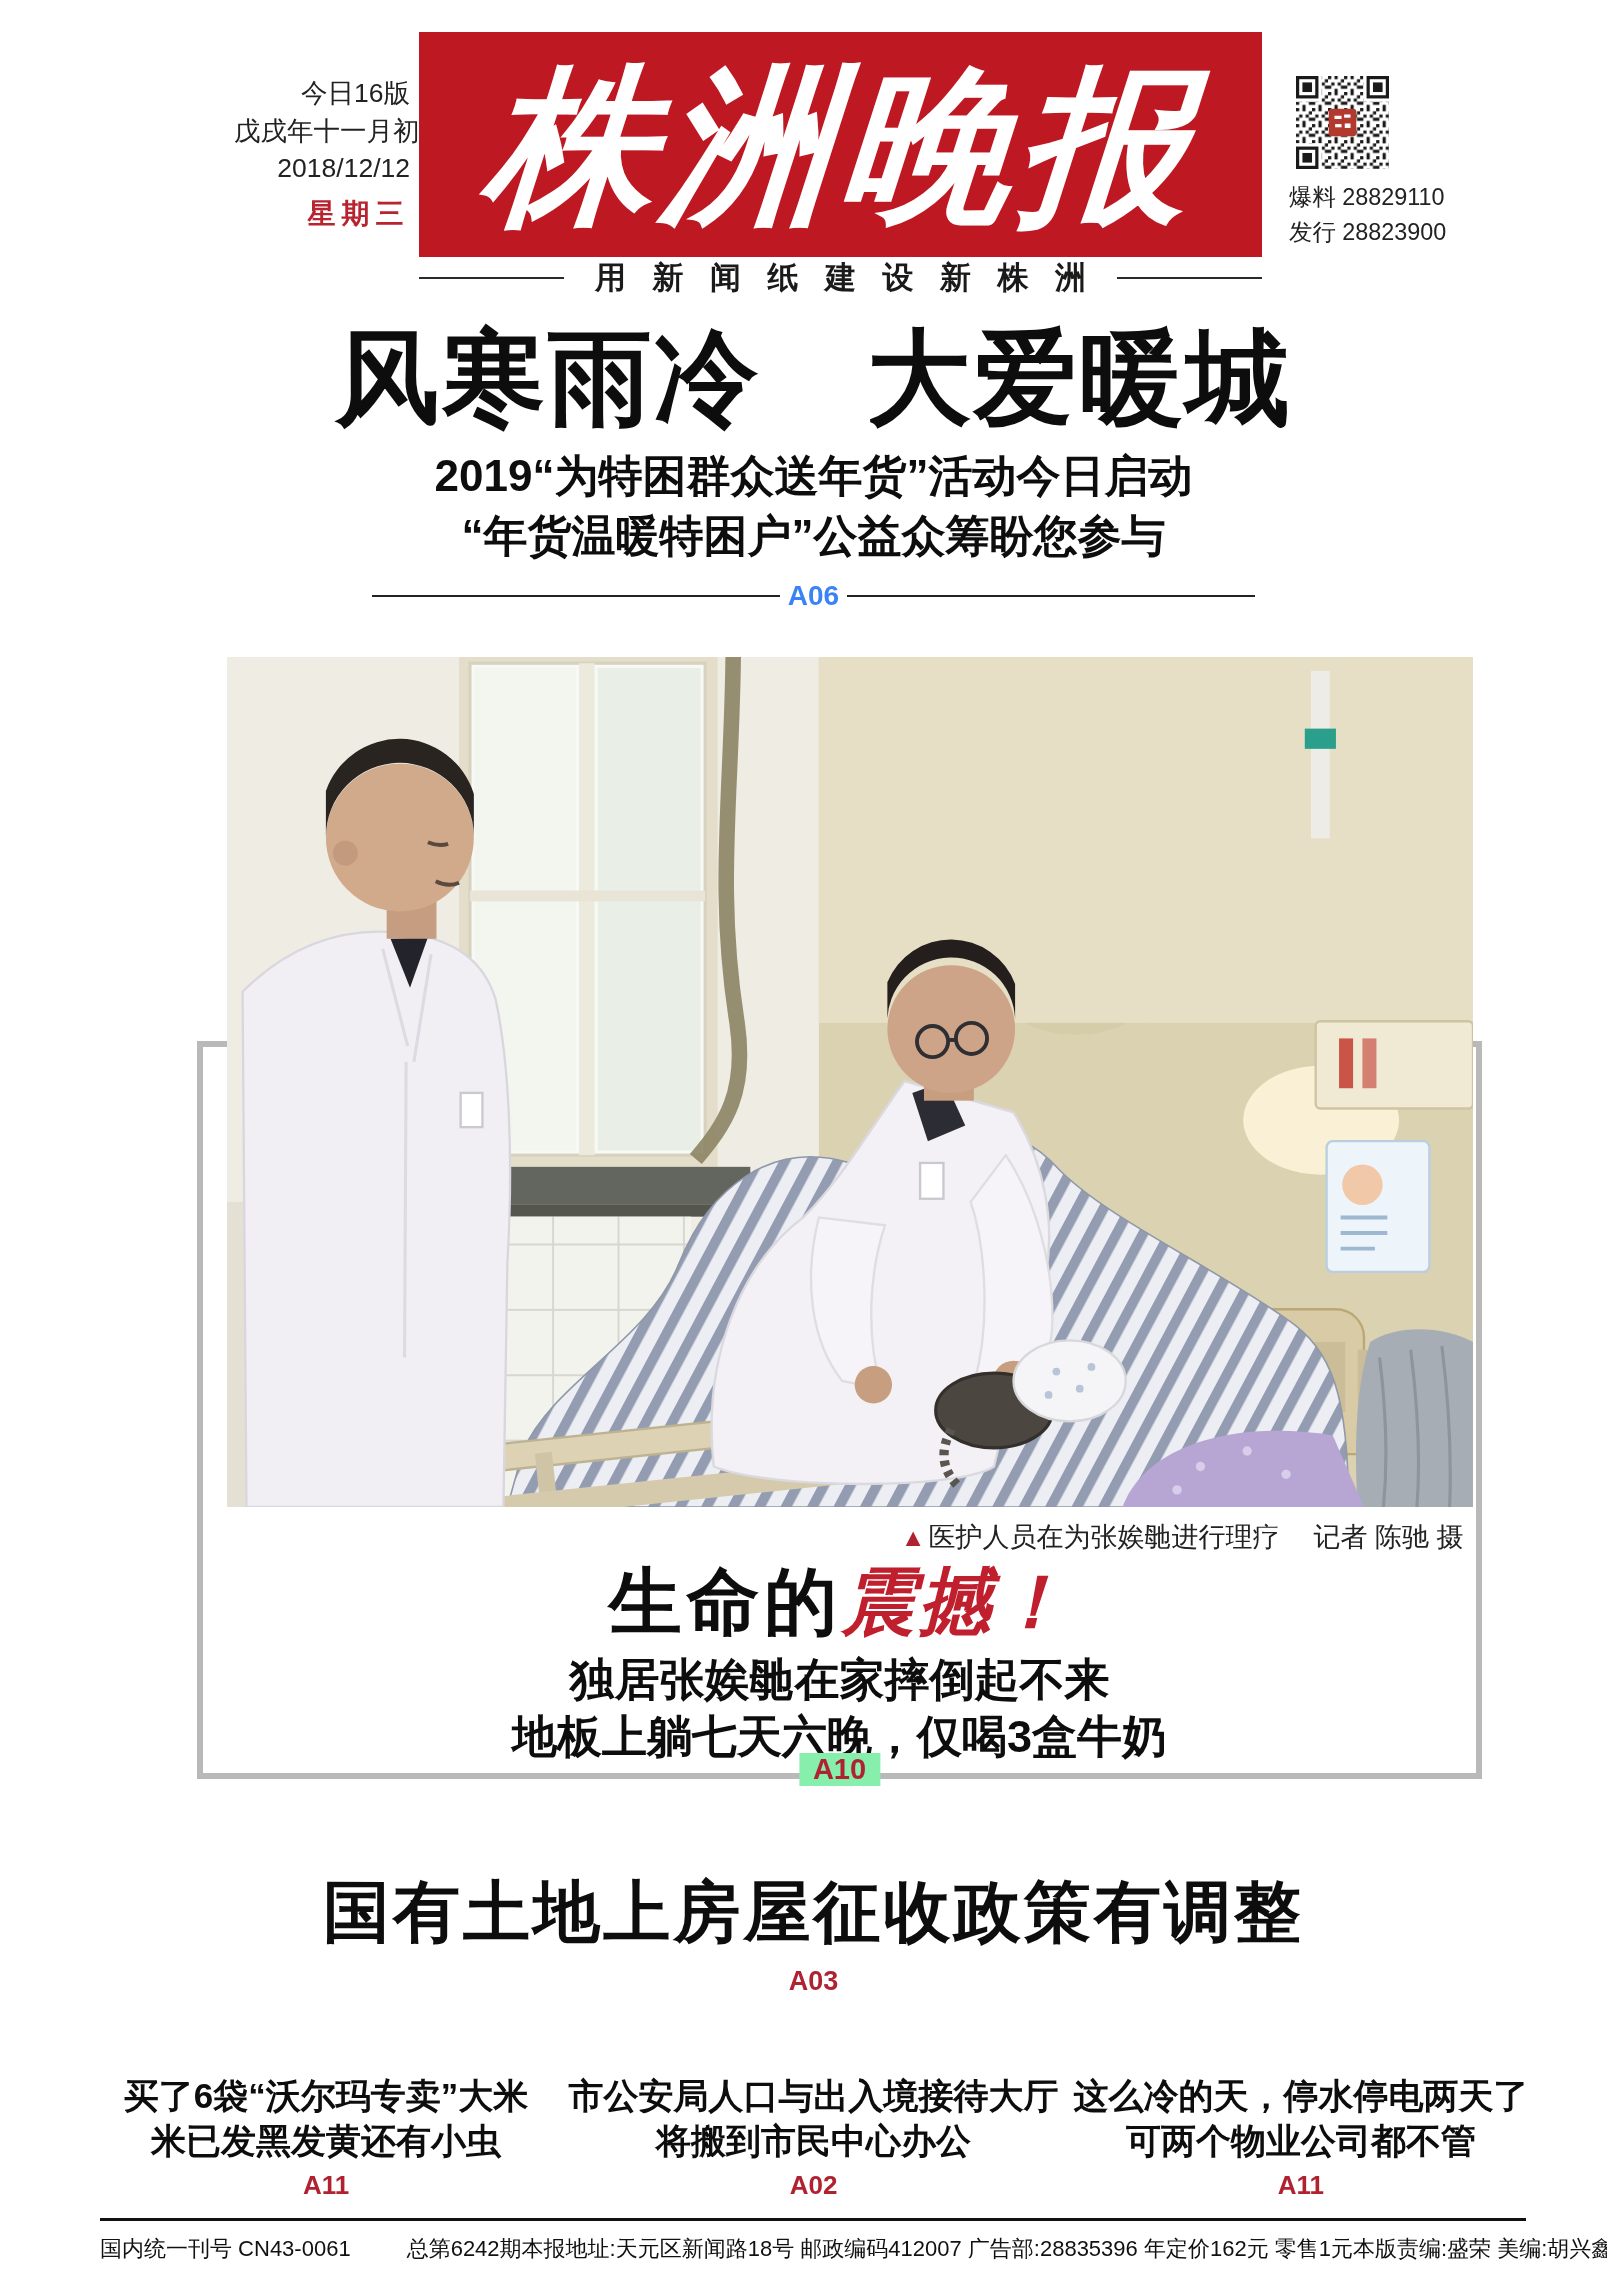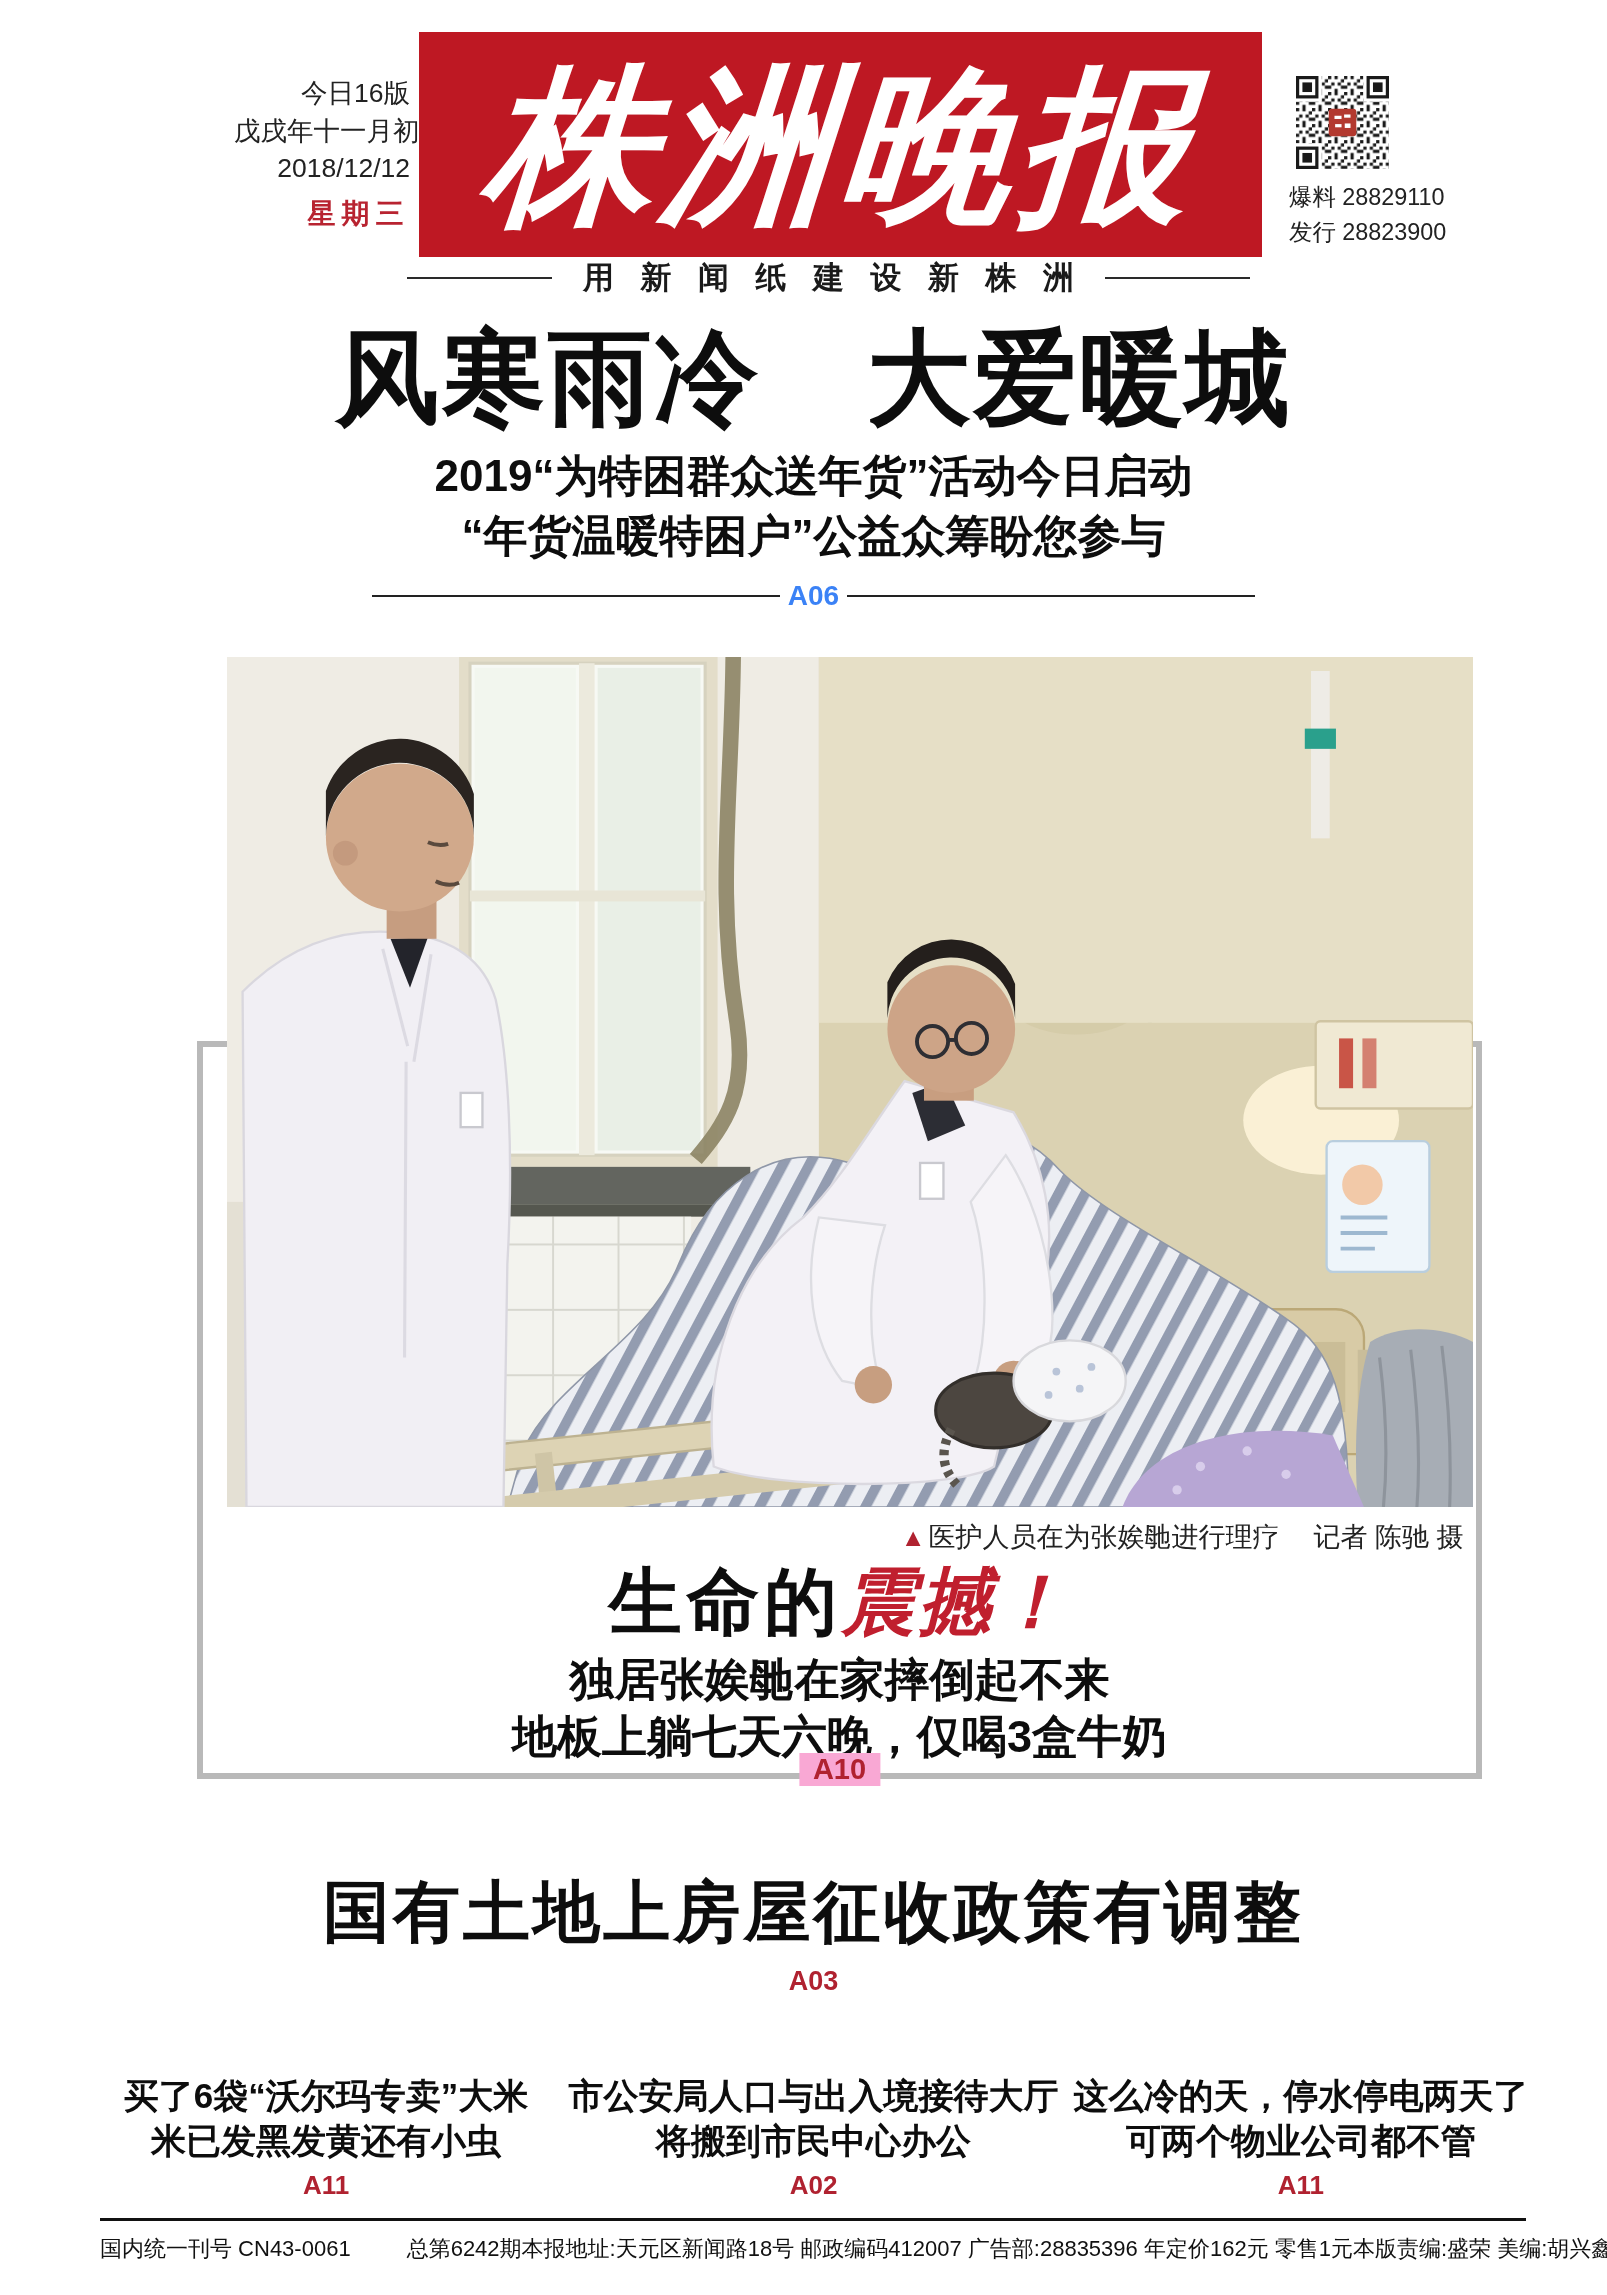--- a/index.html
+++ b/index.html
@@ -11,21 +11,21 @@
   .date-block{position:absolute; left:234px; top:75px; width:176px; text-align:right;
     font-size:26.5px; line-height:1.42; color:#222; white-space:nowrap;}
   .date-weekday{display:block; margin-top:6.2px; font-size:28px; font-weight:bold;
     color:#b82330; letter-spacing:6.2px;}
   .masthead-box{position:absolute; left:419px; top:32px; width:843px; height:225px;
     background:#be1823; display:flex; align-items:center; justify-content:center;}
   .masthead-box .logo{
     font-family:"DejaVu Serif", serif; font-style:italic; font-weight:bold;
     font-size:170px; color:#ffffff; letter-spacing:7.8px; transform:skewX(-4deg);
     white-space:nowrap; line-height:1;}
-  .tagline{position:absolute; left:407px; top:260px; width:843px; height:36px;
+  .tagline{position:absolute; left:419px; top:260px; width:843px; height:36px;
     display:flex; align-items:center;}
   .tagline .rule{flex:1; height:2.3px; background:#2a2a2a;}
   .tagline .txt{font-size:31px; font-weight:bold; color:#1a1a1a; letter-spacing:26.5px;
     padding-left:31px; padding-right:4.7px; white-space:nowrap;}
   .qr-block{position:absolute; left:1289px; top:76px; width:202px;}
   .qr-block svg{display:block; margin-left:4.7px;}
   .qr-lines{margin-top:11px; font-size:23.4px; line-height:1.5; color:#222; white-space:nowrap;}
   
   .lead{position:absolute; left:0; right:0; top:324px; text-align:center;}
   .lead-headline{font-size:104px; font-weight:800; letter-spacing:2.3px; line-height:1.05;
@@ -42,21 +42,21 @@
   .photo-caption{position:absolute; right:12.5px; top:472px; z-index:3; font-size:27px;
     color:#222; white-space:nowrap;}
   .photo-caption .tri{color:#b02230; font-size:25px; margin-right:3.1px;}
   .photo-caption .credit{margin-left:34px;}
   .feature-text{position:absolute; left:0; right:0; top:517px; z-index:3; text-align:center;}
   .feature-headline{font-size:73px; line-height:1.05; white-space:nowrap;}
   .feature-headline .blk{font-weight:800; color:#0d0d0d; letter-spacing:4.7px;}
   .feature-headline .red{font-weight:800; font-style:italic; color:#c01f2e; letter-spacing:3.1px;}
   .feature-deck{font-size:45px; font-weight:bold; line-height:1.22; margin-top:12.5px; color:#0d0d0d;}
   .a10{position:absolute; left:50%; bottom:-12.5px; transform:translateX(-50%); z-index:4;
-    background:#f9a8d4; padding:0 14px; font-size:29px; font-weight:bold; color:#b02230;}
+    background:#86efac; padding:0 14px; font-size:29px; font-weight:bold; color:#b02230;}
   
   .policy{position:absolute; left:0; right:0; top:1867px; text-align:center;}
   .policy-headline{font-family:"Liberation Serif", serif; font-size:67px; font-weight:bold;
     letter-spacing:3.1px; color:#0d0d0d; white-space:nowrap;}
   .policy-sub{font-size:38px; font-weight:bold; margin-top:11px; color:#0d0d0d;}
   .policy-ref{font-size:27px; font-weight:bold; color:#b02230; margin-top:7.8px;}
   
   .teasers{position:absolute; left:86px; right:86px; top:2074px; display:flex;
     justify-content:space-between;}
   .teaser{flex:0 0 33%; text-align:center;}

